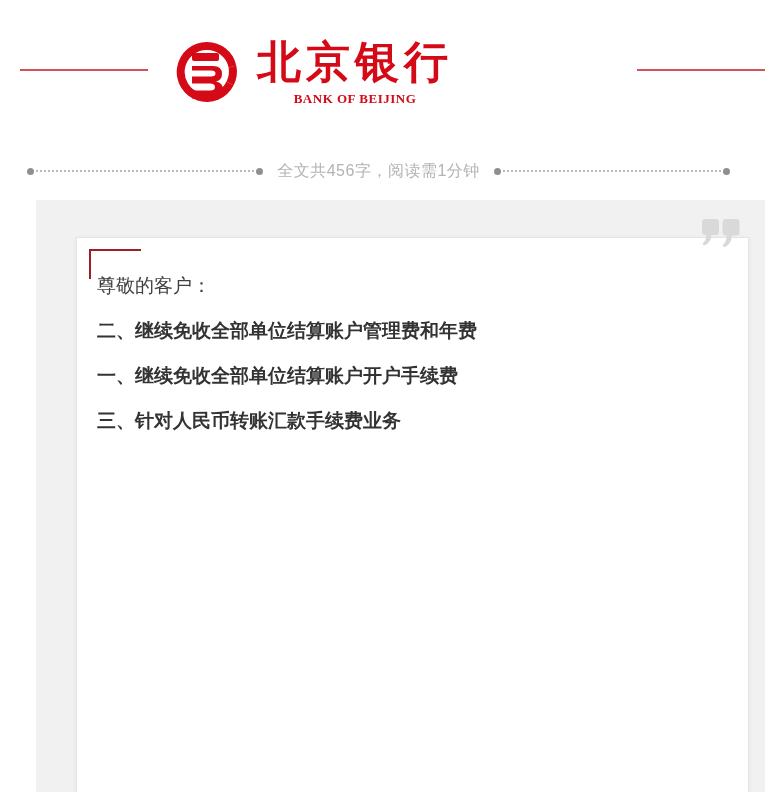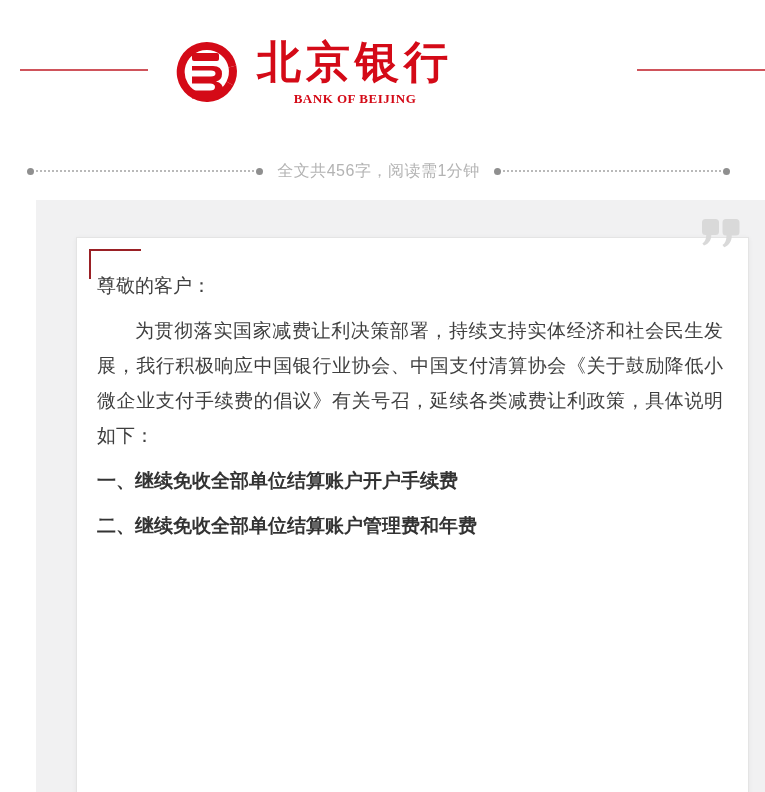--- a/index.html
+++ b/index.html
@@ -119,18 +119,18 @@
 
     <svg class="quote-icon" viewBox="0 0 38 32" aria-hidden="true">
       <path d="M3.5 0 h10 a3.5 3.5 0 0 1 3.5 3.5 v9 a3.5 3.5 0 0 1 -3.5 3.5 h-4.2 c0 5.2 -2.6 8.8 -7.3 10.6 l-1.6 -2.1 c2.7 -1.7 3.8 -4.6 3.8 -8.5 h-0.7 a3.5 3.5 0 0 1 -3.5 -3.5 v-9 a3.5 3.5 0 0 1 3.5 -3.5 z" fill="#d9d9d9"></path>
       <path d="M24 0 h10 a3.5 3.5 0 0 1 3.5 3.5 v9.5 a3.5 3.5 0 0 1 -3.5 3.5 h-4.2 c0 5.8 -2.7 9.8 -7.6 11.7 l-1.7 -2.2 c2.8 -1.8 4 -5 4 -9.5 h-0.5 a3.5 3.5 0 0 1 -3.5 -3.5 v-9.5 a3.5 3.5 0 0 1 3.5 -3.5 z" fill="#d9d9d9"></path>
     </svg>
 
     <div class="corner-bracket"></div>
 
     <p class="salutation">尊敬的客户：</p>
 
-    <p class="block para">为贯彻落实国家减费让利决策部署，持续支持实体经济和社会民生发展，我行积极响应中国银行业协会、中国支付清算协会《关于鼓励降低小微企业支付手续费的倡议》有关号召，延续各类减费让利政策，具体说明如下：</p>
+    <p class="block heading">二、继续免收全部单位结算账户管理费和年费</p>
     <p class="block heading">一、继续免收全部单位结算账户开户手续费</p>
-    <p class="block heading">二、继续免收全部单位结算账户管理费和年费</p>
+    <p class="block heading">三、针对人民币转账汇款手续费业务</p>
 
   </article>
 </section>
 
 </body></html>

